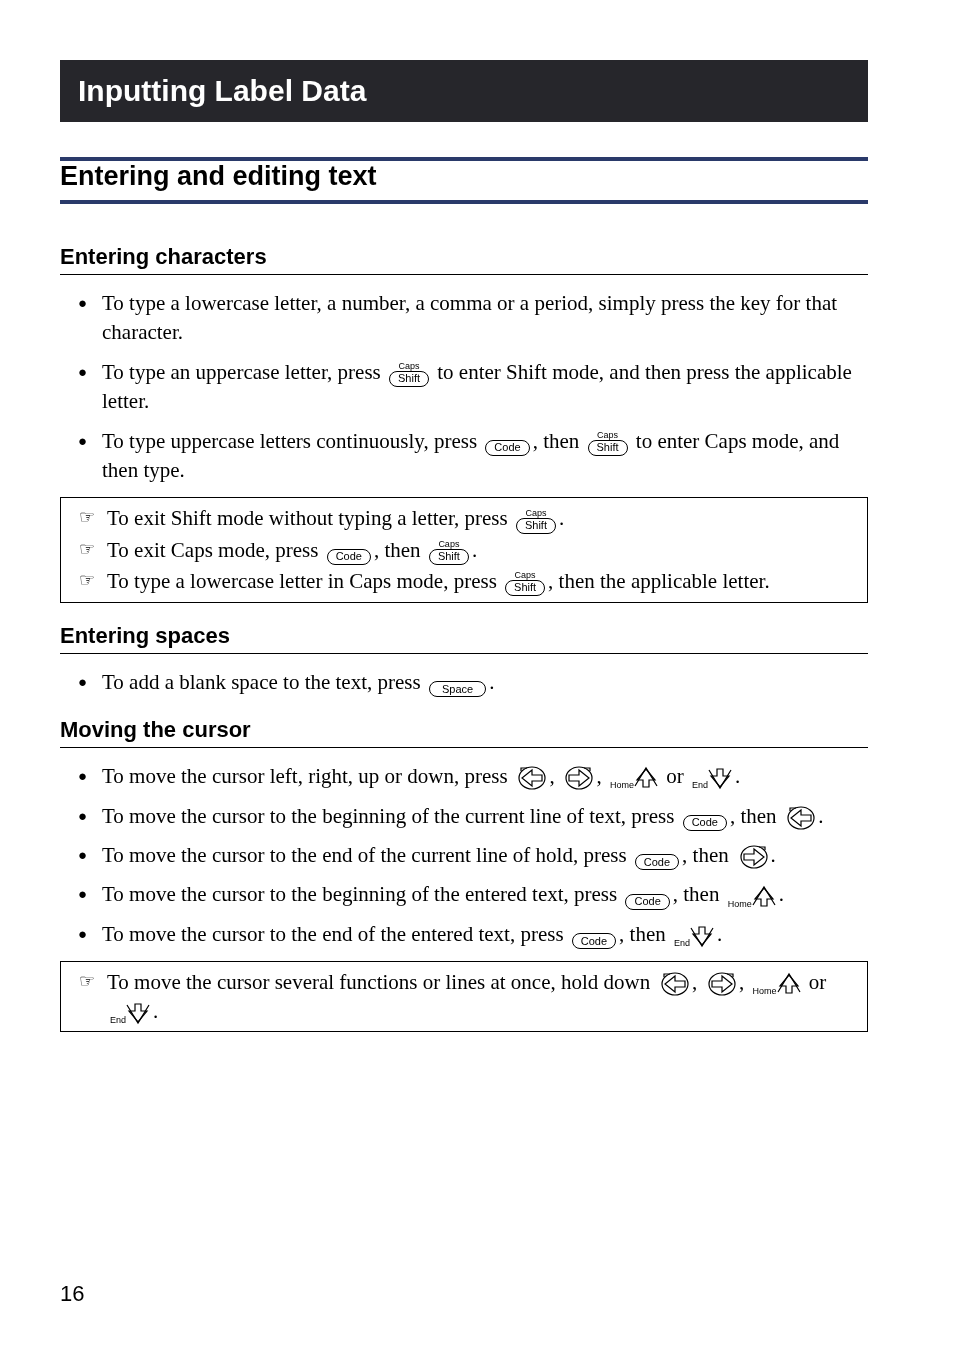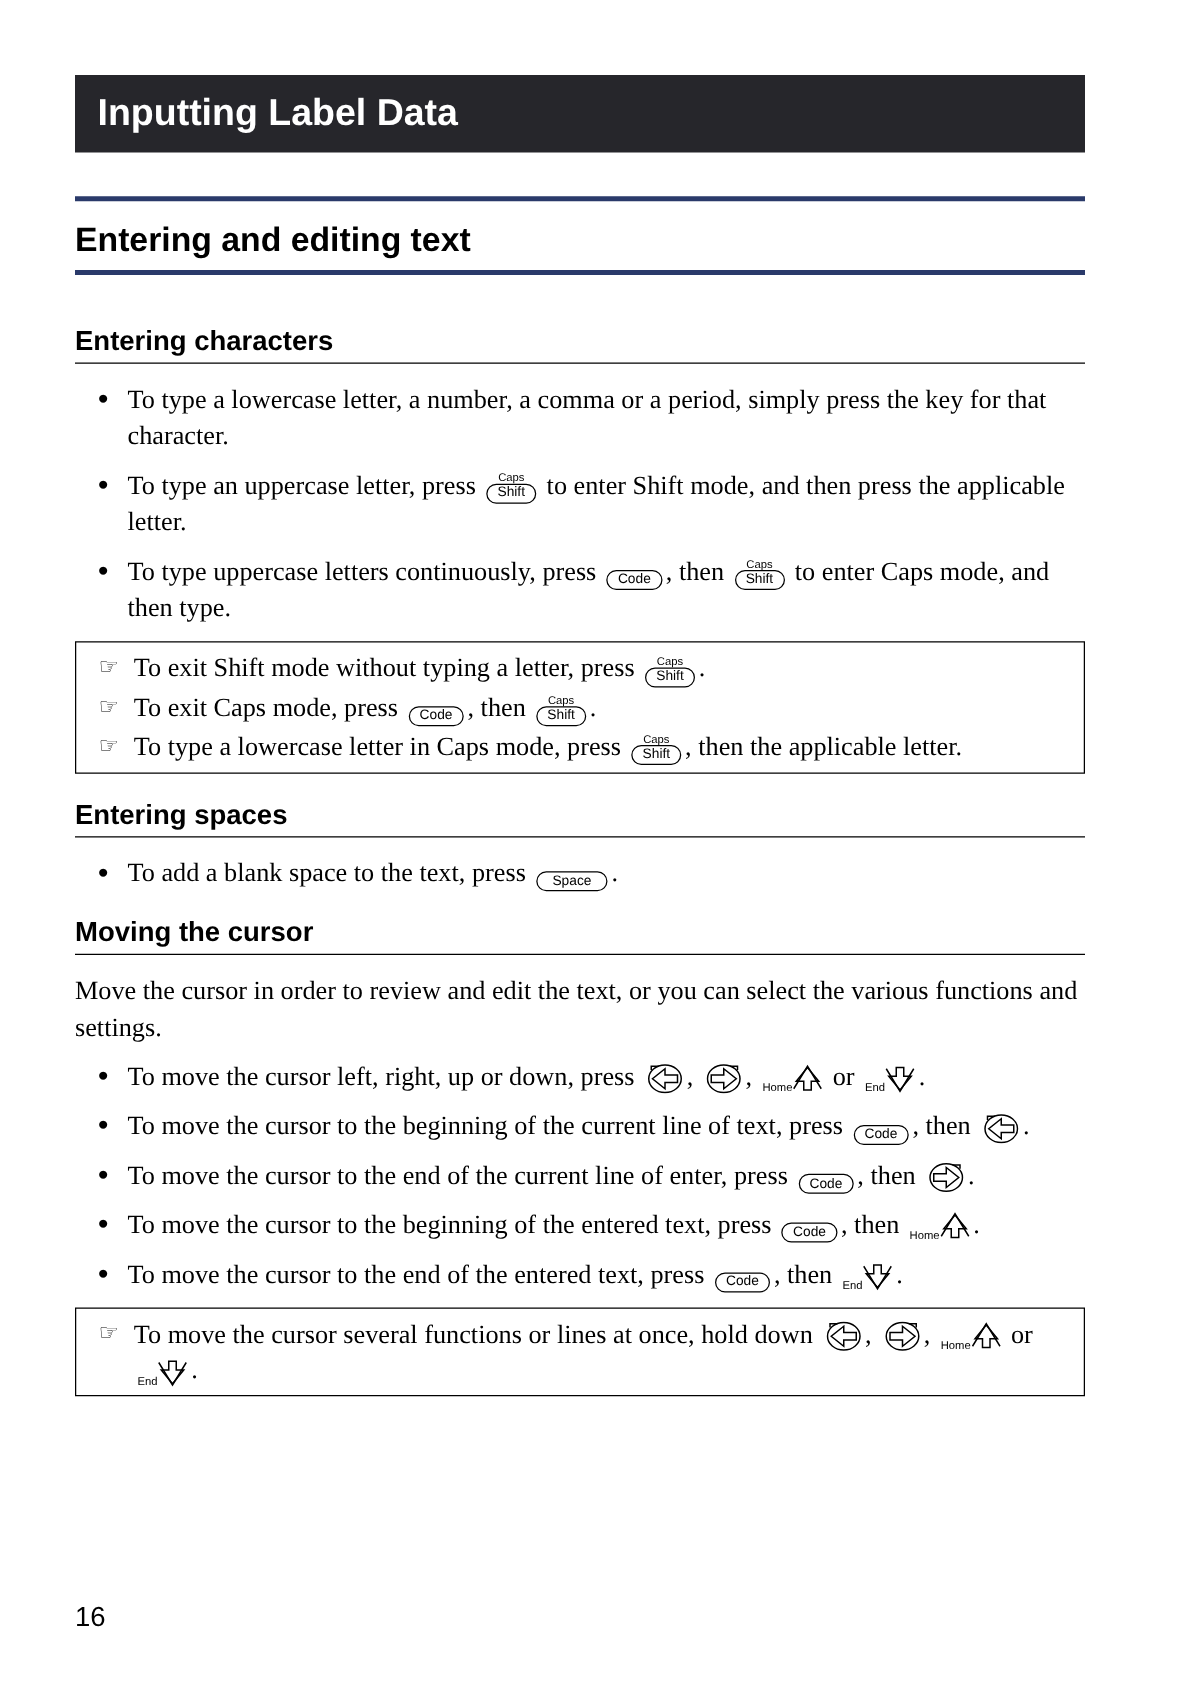--- a/index.html
+++ b/index.html
@@ -1,18 +1,18 @@
 <!DOCTYPE html>
 <html><head>
 <meta charset="utf-8">
 <style>
   html,body{margin:0;padding:0;background:#fff;font-family:"Times New Roman",Times,serif;color:#000;}
   .page{width:928px;height:1357px;position:relative;box-sizing:border-box;padding:60px 60px 60px 60px;}
   .banner{background:#26262b;color:#fff;font-family:Arial,Helvetica,sans-serif;font-weight:bold;font-size:30px;padding:14px 18px;margin-bottom:35px;}
-  .h2{border-top:4px solid #2a3a6a;border-bottom:4px solid #2a3a6a;padding:16px 0 8px 0;font-family:Arial,Helvetica,sans-serif;font-weight:bold;font-size:27px;margin-bottom:40px;}
+  .h2{border-top:4px solid #2a3a6a;border-bottom:4px solid #2a3a6a;padding:0 0 8px 0;font-family:Arial,Helvetica,sans-serif;font-weight:bold;font-size:27px;margin-bottom:40px;}
   .h3{font-family:Arial,Helvetica,sans-serif;font-weight:bold;font-size:22px;padding-bottom:4px;border-bottom:1.5px solid #000;margin-top:20px;margin-bottom:14px;}
   ul.bullets, ul.notes{list-style:none;margin:0;padding:0;}
   ul.bullets>li{position:relative;padding-left:42px;font-size:21px;line-height:1.4;margin-bottom:10px;}
   ul.bullets>li::before{content:"\25CF";position:absolute;left:18px;top:0;font-size:15px;line-height:1.9;}
   ul.notes>li{position:relative;padding-left:42px;font-size:21px;line-height:1.35;margin-bottom:2px;}
   ul.notes>li::before{content:"\261E";position:absolute;left:14px;top:0;font-size:18px;line-height:1.5;}
   .notes-box{border:1px solid #000;padding:6px 4px 4px 4px;margin:12px 0 18px 0;}
   .para{font-size:21px;line-height:1.4;margin:8px 0 10px 0;}
   
   .key{display:inline-flex;vertical-align:middle;flex-direction:column;align-items:center;justify-content:center;line-height:1;margin:0 3px;}
@@ -115,21 +115,20 @@
     <li>
       <span>To add a blank space to the text, press </span>
       <span class="key">
           <span class="top">&nbsp;</span>
           <span class="body" style="padding:1px 12px;">Space</span>
         </span><span>.</span>
     </li>
   </ul>
 
   <div class="h3">Moving the cursor</div>
-  <div class="para">Move the cursor in order to review and edit the text, or you can select the various functions and settings.</div>
   <ul class="bullets">
     <li>
       <span>To move the cursor left, right, up or down, press </span>
       <span class="arrowkey">
           <span class="lbl">&nbsp;</span>
           <svg width="28" height="24">
             <use href="#arrow-left"></use>
           </svg>
         </span><span>, </span>
       <span class="arrowkey">
@@ -158,21 +157,21 @@
           <span class="body">Code</span>
         </span><span>, then </span>
       <span class="arrowkey">
           <span class="lbl">&nbsp;</span>
           <svg width="28" height="24">
             <use href="#arrow-left"></use>
           </svg>
         </span><span>.</span>
     </li>
     <li>
-      <span>To move the cursor to the end of the current line of enter, press </span>
+      <span>To move the cursor to the end of the current line of hold, press </span>
       <span class="key">
           <span class="top">&nbsp;</span>
           <span class="body">Code</span>
         </span><span>, then </span>
       <span class="arrowkey">
           <span class="lbl">&nbsp;</span>
           <svg width="28" height="24">
             <use href="#arrow-right"></use>
           </svg>
         </span><span>.</span>

